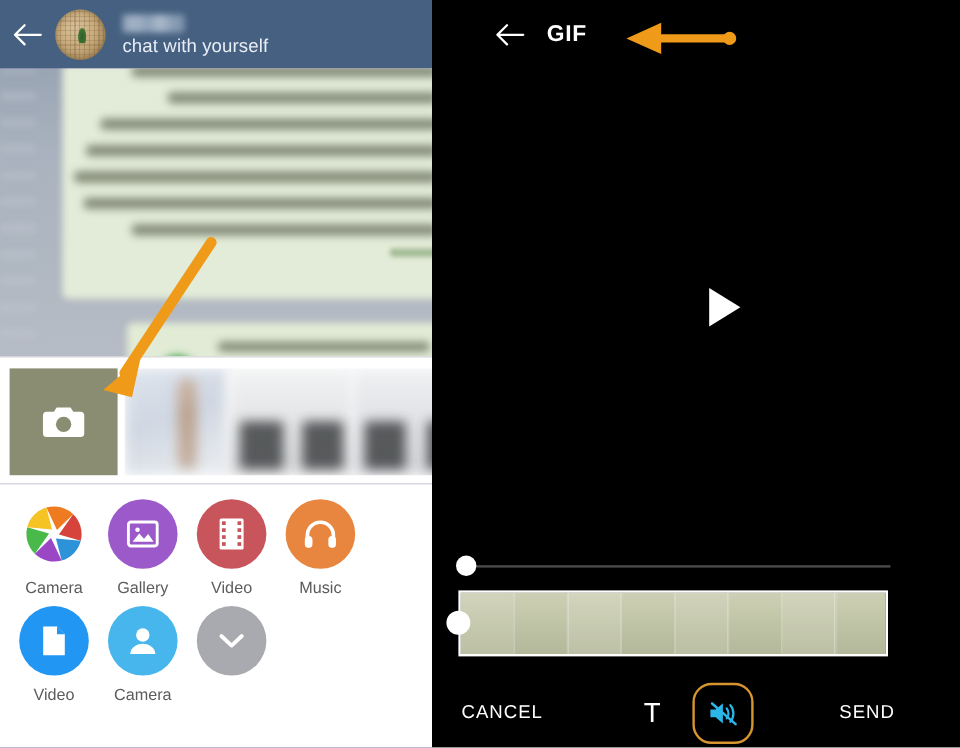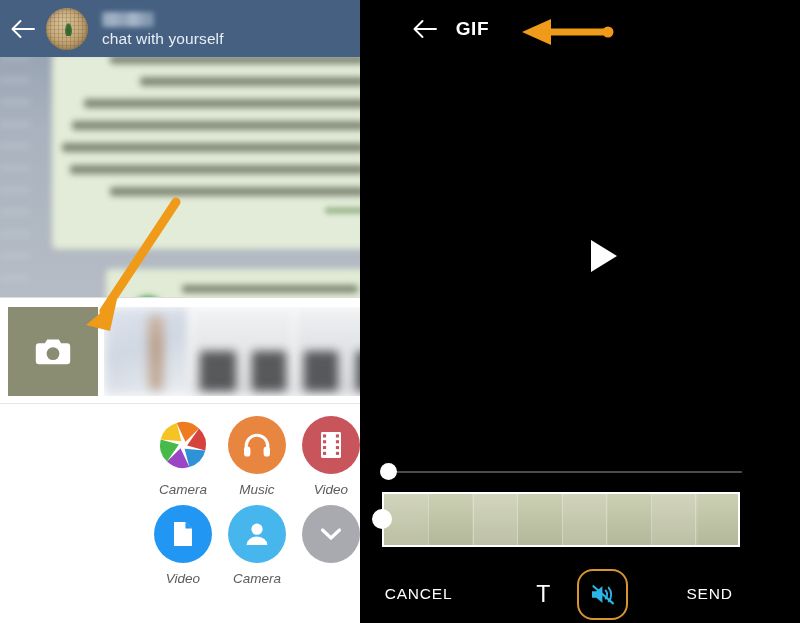--- a/index.html
+++ b/index.html
@@ -58,21 +58,21 @@
   .gal .g{position:absolute;top:0;height:89px;filter:blur(5.5px);}
   .gal .g1{left:0;width:86px;background:linear-gradient(160deg,#dfe5ee 0%,#cfd7e2 45%,#eceef1 100%);}
   .gal .figure{position:absolute;left:44px;top:8px;width:16px;height:76px;border-radius:7px;
      background:linear-gradient(180deg,#cdb9ab 0%,#bba28f 40%,#c7b3a4 100%);filter:blur(5px);}
   .gal .g2{left:86px;width:104px;background:linear-gradient(180deg,#f2f3f4 0%,#e7e8ea 38%,#d6d8da 100%);}
   .gal .g3{left:190px;width:106px;background:linear-gradient(180deg,#f0f1f3 0%,#e4e5e8 38%,#d3d5d8 100%);}
   .gal .dark{position:absolute;height:40px;bottom:5px;border-radius:3px;background:#3a3c3e;filter:blur(5px);opacity:.82;}
 
   
   .att{position:relative;width:400px;height:221px;background:#fff;border-top:1px solid #e6e6e6;padding-top:12px;}
-  .row{display:flex;justify-content:flex-end;padding:0 32px;margin-bottom:8px;font-style:italic;}
+  .row{display:flex;justify-content:flex-start;padding:0 8px;margin-bottom:8px;}
   .cell{width:74px;display:flex;flex-direction:column;align-items:center;}
   .circ{width:58px;height:58px;border-radius:50%;display:flex;align-items:center;justify-content:center;}
   .lbl{margin-top:8px;font-size:13.5px;color:#5c5c5c;}
   .aperture{width:58px;height:58px;position:relative;}
 
   
   .panel-right{position:relative;width:443px;height:623px;background:#000;overflow:hidden;padding-left:42px;}
   .gif-header{position:relative;height:57px;display:flex;align-items:center;}
   .gif-title{color:#fff;font-size:19px;font-weight:bold;letter-spacing:.6px;margin-left:8px;}
   .video-area{position:relative;height:398px;background:#000;display:flex;align-items:center;justify-content:center;}
@@ -179,50 +179,60 @@
                 <path d="M0,-23 A23,23 0 0,1 19.9,-11.5 L3.3,-2.5 z" fill="#2d92d8" transform="rotate(104)"></path>
                 <path d="M0,-23 A23,23 0 0,1 19.9,-11.5 L3.3,-2.5 z" fill="#9b46c4" transform="rotate(164)"></path>
                 <path d="M0,-23 A23,23 0 0,1 19.9,-11.5 L3.3,-2.5 z" fill="#49b94a" transform="rotate(224)"></path>
                 <path d="M0,-23 A23,23 0 0,1 19.9,-11.5 L3.3,-2.5 z" fill="#f5c324" transform="rotate(284)"></path>
               </g>
             </svg>
           </div>
           <div class="lbl">Camera</div>
         </div>
 
-
-        <div class="cell">
-          <div class="circ" style="background:#e8853f">
-            <svg width="30" height="28" viewBox="0 0 30 28" aria-hidden="true">
-              <path d="M4.2 19 V15 a10.8 10.8 0 0 1 21.6 0 V19" fill="none" stroke="#fff" stroke-width="3.1" stroke-linecap="round"></path>
-              <rect x="2" y="15.6" width="6.4" height="10" rx="3.2" fill="#fff"></rect>
-              <rect x="21.6" y="15.6" width="6.4" height="10" rx="3.2" fill="#fff"></rect>
-            </svg>
-          </div>
-          <div class="lbl">Music</div>
+        <div class="cell">
+          <div class="circ" style="background:#9b59c9">
+            <svg width="28" height="26" viewBox="0 0 28 26" aria-hidden="true">
+              <rect x="2" y="3" width="24" height="20" rx="2.2" fill="none" stroke="#fff" stroke-width="2.4"></rect>
+              <path d="M5.5 19.5 L11 12.5 L15 17 L18.5 13 L23 19.5 z" fill="#fff"></path>
+              <circle cx="9.6" cy="9.4" r="1.9" fill="#fff"></circle>
+            </svg>
+          </div>
+          <div class="lbl">Gallery</div>
         </div>
 
         <div class="cell">
           <div class="circ" style="background:#c9555c">
             <svg width="22" height="28" viewBox="0 0 22 28" aria-hidden="true">
               <rect x="1" y="1" width="20" height="26" rx="1.4" fill="#fff"></rect>
               <g fill="#c9555c">
                 <rect x="3" y="3.4" width="3.1" height="3.1"></rect>
                   <rect x="3" y="9.2" width="3.1" height="3.1"></rect>
                 <rect x="3" y="15" width="3.1" height="3.1"></rect>
                   <rect x="3" y="20.8" width="3.1" height="3.1"></rect>
                 <rect x="15.9" y="3.4" width="3.1" height="3.1"></rect>
                   <rect x="15.9" y="9.2" width="3.1" height="3.1"></rect>
                 <rect x="15.9" y="15" width="3.1" height="3.1"></rect>
                   <rect x="15.9" y="20.8" width="3.1" height="3.1"></rect>
               </g>
             </svg>
           </div>
           <div class="lbl">Video</div>
         </div>
+
+        <div class="cell">
+          <div class="circ" style="background:#e8853f">
+            <svg width="30" height="28" viewBox="0 0 30 28" aria-hidden="true">
+              <path d="M4.2 19 V15 a10.8 10.8 0 0 1 21.6 0 V19" fill="none" stroke="#fff" stroke-width="3.1" stroke-linecap="round"></path>
+              <rect x="2" y="15.6" width="6.4" height="10" rx="3.2" fill="#fff"></rect>
+              <rect x="21.6" y="15.6" width="6.4" height="10" rx="3.2" fill="#fff"></rect>
+            </svg>
+          </div>
+          <div class="lbl">Music</div>
+        </div>
       </div>
 
       <div class="row">
         <div class="cell">
           <div class="circ" style="background:#2196f3">
             <svg width="24" height="28" viewBox="0 0 24 28" aria-hidden="true">
               <path d="M3 2 h11.5 L21 8.6 V26 H3 z" fill="#fff"></path>
               <path d="M14.5 2 V8.6 H21 z" fill="#2196f3"></path>
             </svg>
           </div>
@@ -290,21 +300,21 @@
     <div class="bottombar">
       <div class="bb-txt" style="margin-left:25px;">CANCEL</div>
       <div class="bb-txt" style="margin-left:84px;font-size:23px;">T</div>
       <div class="mute-wrap" style="margin-left:26px;">
         <svg width="26" height="23" viewBox="0 0 26 23" aria-hidden="true">
           <path d="M2 8.2 h4.4 L12.4 3 v17 L6.4 14.8 H2 z" fill="#2bb5e8"></path>
           <path d="M15.6 7.4 a6.6 6.6 0 0 1 0 8.2 M18.6 4.6 a10.6 10.6 0 0 1 0 13.8" fill="none" stroke="#2bb5e8" stroke-width="1.9" stroke-linecap="round"></path>
           <path d="M3.4 3.2 L23 20.4" fill="none" stroke="#2bb5e8" stroke-width="2.1" stroke-linecap="round"></path>
         </svg>
       </div>
-      <div class="bb-txt" style="margin-left:auto;margin-right:27px;">SEND</div>
+      <div class="bb-txt" style="margin-left:auto;margin-right:14px;">SEND</div>
     </div>
   </div>
 
   <svg class="ovl" viewBox="0 0 800 623" aria-hidden="true">
     <g>
       <line x1="176" y1="202" x2="104" y2="311" stroke="#ef9b19" stroke-width="9" stroke-linecap="round"></line>
       <path d="M86 325 L117 299 L110 331 z" fill="#ef9b19"></path>
     </g>
     <g>
       <line x1="608" y1="32" x2="544" y2="32" stroke="#ef9b19" stroke-width="7" stroke-linecap="round"></line>

